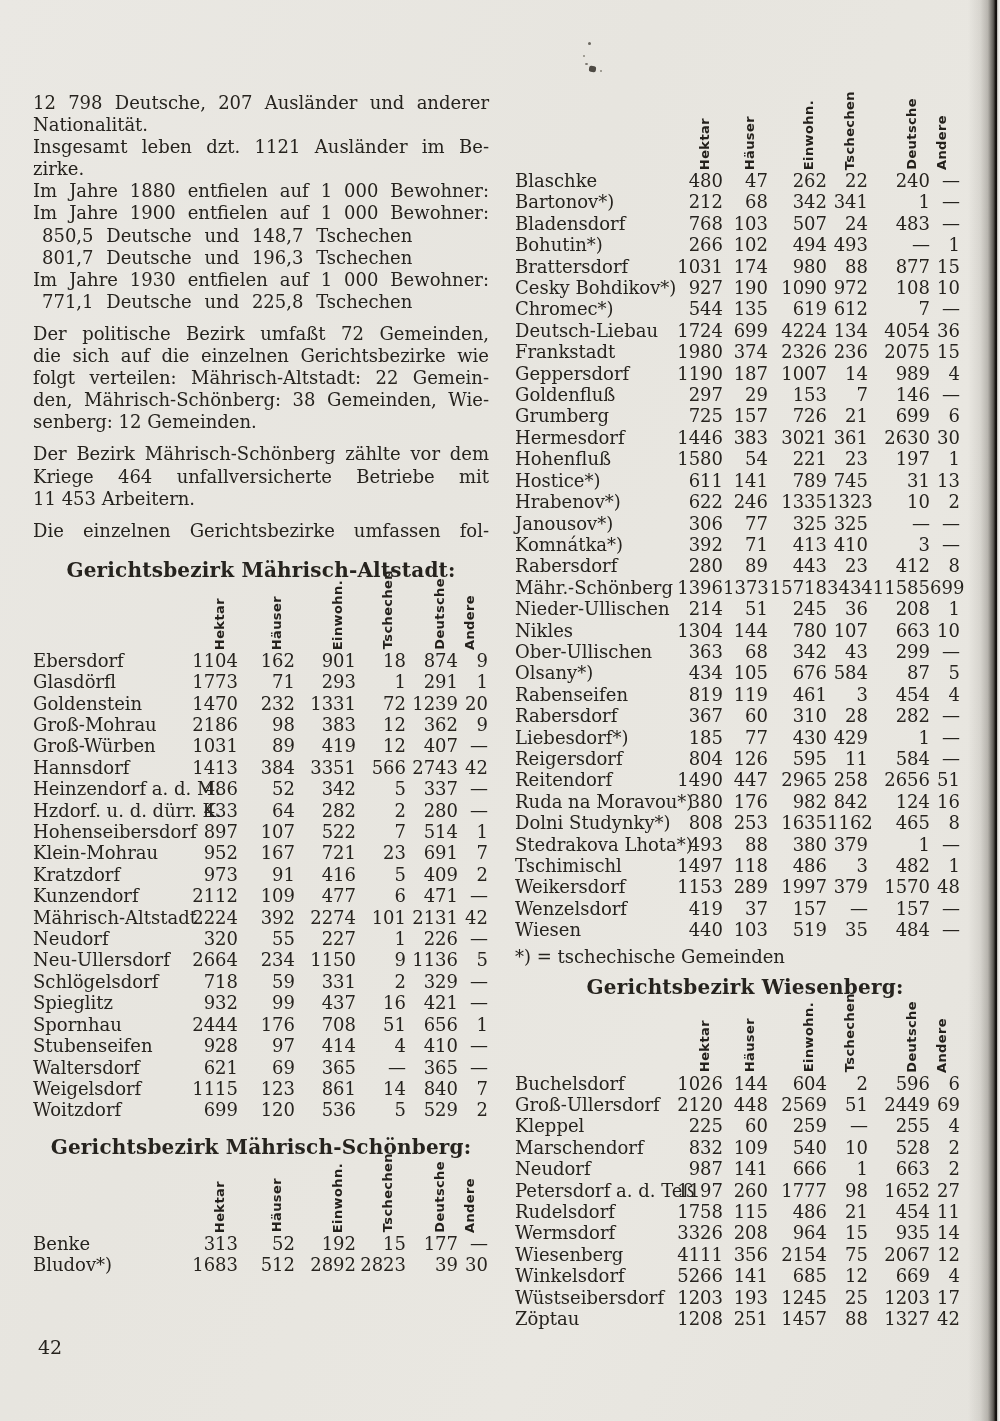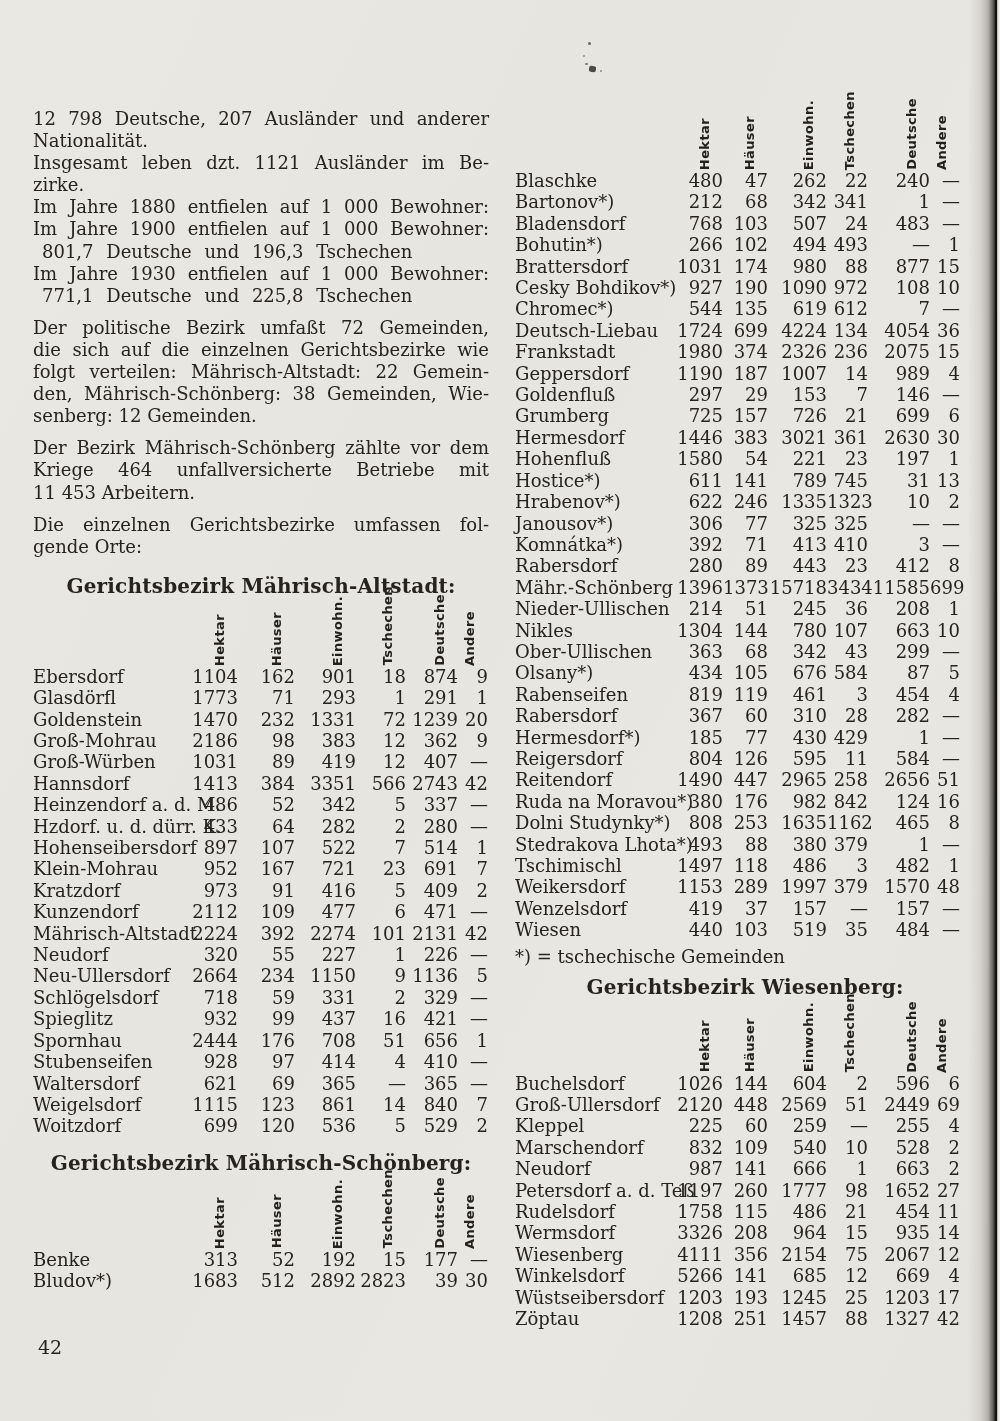--- a/index.html
+++ b/index.html
@@ -4,21 +4,21 @@
 <style>
   html,body{margin:0;padding:0;}
   .page{
     position:relative;
     width:1000px;height:1421px;
     background:linear-gradient(115deg,#eae8e3 0%,#e7e5df 40%,#e9e7e1 70%,#e5e3dd 100%);
     font-family:"DejaVu Serif",serif;
     color:#26231e;
     overflow:hidden;
   }
-  .col-left{position:absolute;left:33px;top:108px;width:456px;}
+  .col-left{position:absolute;left:33px;top:92px;width:456px;}
   .col-right{position:absolute;left:515px;top:94px;width:460px;}
 
   
   .intro .ln{font-size:18px;line-height:22.1px;white-space:normal;}
   .ln.j{text-align:justify;text-align-last:justify;}
   .ln.ind{padding-left:9px;word-spacing:7px;}
   .ln.gap{margin-top:10px;}
 
   
   .sec{font-family:"DejaVu Serif",serif;font-weight:bold;font-size:20px;
@@ -79,33 +79,33 @@
 <div class="page">
 
   <div class="col-left">
     <div class="intro">
         <div class="ln j">12 798 Deutsche, 207 Ausländer und anderer</div>
         <div class="ln">Nationalität.</div>
         <div class="ln j">Insgesamt leben dzt. 1121 Ausländer im Be-</div>
         <div class="ln">zirke.</div>
         <div class="ln j">Im Jahre 1880 entfielen auf 1 000 Bewohner:</div>
         <div class="ln j">Im Jahre 1900 entfielen auf 1 000 Bewohner:</div>
+        <div class="ln ind">850,5 Deutsche und 148,7 Tschechen</div>
         <div class="ln ind">801,7 Deutsche und 196,3 Tschechen</div>
         <div class="ln j">Im Jahre 1930 entfielen auf 1 000 Bewohner:</div>
         <div class="ln ind">771,1 Deutsche und 225,8 Tschechen</div>
         <div class="ln j gap">Der politische Bezirk umfaßt 72 Gemeinden,</div>
         <div class="ln j">die sich auf die einzelnen Gerichtsbezirke wie</div>
         <div class="ln j">folgt verteilen: Mährisch-Altstadt: 22 Gemein-</div>
         <div class="ln j">den, Mährisch-Schönberg: 38 Gemeinden, Wie-</div>
         <div class="ln">senberg: 12 Gemeinden.</div>
         <div class="ln j gap">Der Bezirk Mährisch-Schönberg zählte vor dem</div>
         <div class="ln j">Kriege 464 unfallversicherte Betriebe mit</div>
         <div class="ln">11 453 Arbeitern.</div>
         <div class="ln j gap">Die einzelnen Gerichtsbezirke umfassen fol-</div>
-        <div class="ln">gende Orte:</div>
       </div>
 
     <h3 class="sec t1">Gerichtsbezirk Mährisch-Altstadt:</h3>
     <div class="thead ga">
         <div class="hc c0"></div>
         <div class="hc c1">
           <span class="vlabel">Hektar</span>
         </div>
         <div class="hc c2">
           <span class="vlabel">Häuser</span>
@@ -619,21 +619,21 @@
         <div class="trow">
           <div class="c c0">Rabersdorf</div>
           <div class="c c1">367</div>
           <div class="c c2">60</div>
           <div class="c c3">310</div>
           <div class="c c4">28</div>
           <div class="c c5">282</div>
           <div class="c c6">—</div>
         </div>
         <div class="trow">
-          <div class="c c0">Hermesdorf*)</div>
+          <div class="c c0">Liebesdorf*)</div>
           <div class="c c1">185</div>
           <div class="c c2">77</div>
           <div class="c c3">430</div>
           <div class="c c4">429</div>
           <div class="c c5">1</div>
           <div class="c c6">—</div>
         </div>
         <div class="trow">
           <div class="c c0">Reigersdorf</div>
           <div class="c c1">804</div>

